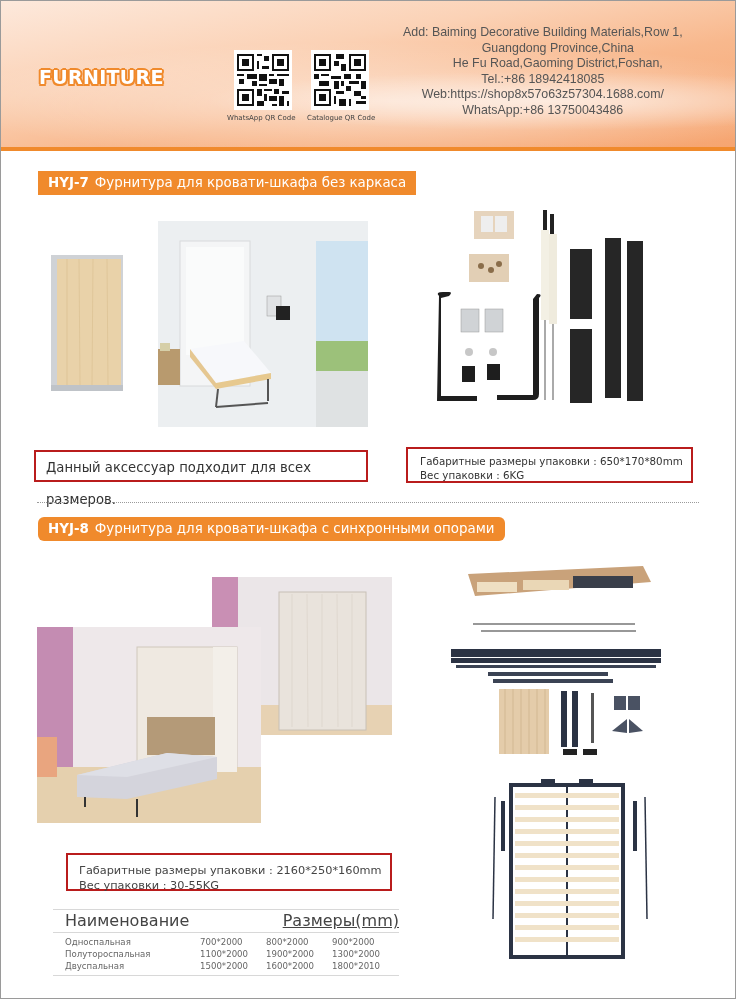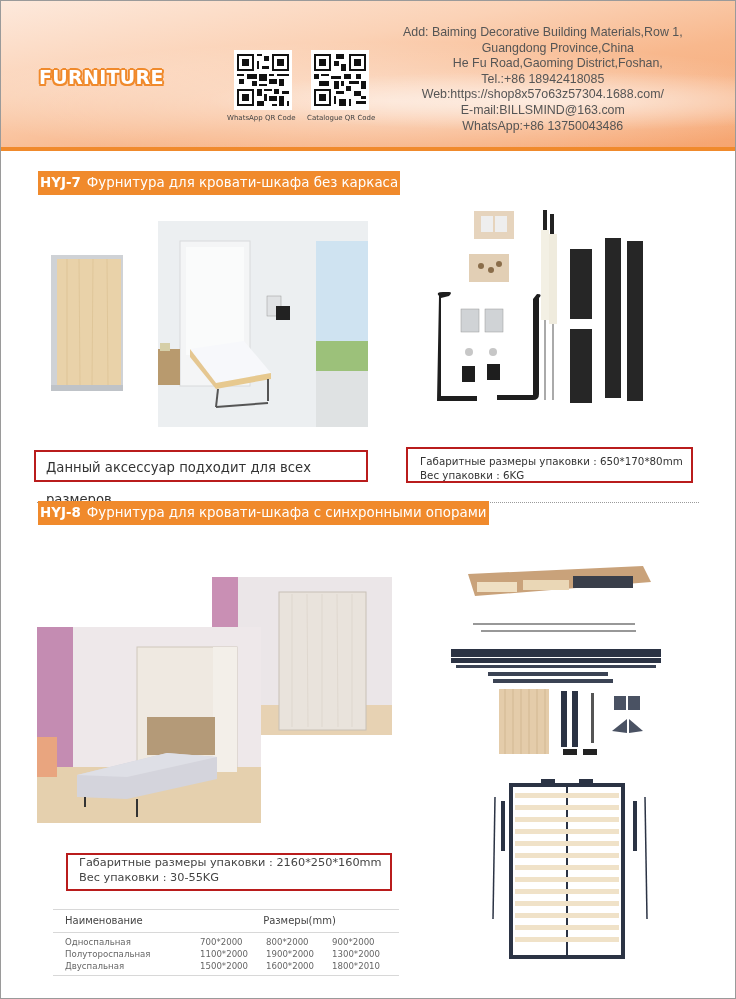--- a/index.html
+++ b/index.html
@@ -13,28 +13,28 @@
     background:radial-gradient(ellipse at center, rgba(255,255,255,0.6) 0%, rgba(255,255,255,0) 70%);}
   .header .bottom-line{position:absolute;left:0;bottom:0;width:100%;height:4px;background:#f08a2c;}
   .brand{position:absolute;left:38px;top:66px;font-family:"DejaVu Sans",sans-serif;font-weight:bold;font-size:19px;line-height:21px;color:#fff;
     text-shadow:-1.5px -1.5px 0 #f08a2c,1.5px -1.5px 0 #f08a2c,-1.5px 1.5px 0 #f08a2c,1.5px 1.5px 0 #f08a2c,0 2px 0 #f08a2c,2px 0 0 #f08a2c,-2px 0 0 #f08a2c,0 -2px 0 #f08a2c;letter-spacing:0.3px;}
   .qr{position:absolute;top:49px;width:58px;height:60px;background:#fff;}
   .qr svg{display:block;margin:3px;}
   .qr-label{position:absolute;top:113px;font-size:7px;color:#444;white-space:nowrap;}
   .contact{position:absolute;left:402px;top:24px;font-family:"Liberation Sans",sans-serif;font-size:12.4px;line-height:15.6px;color:#555;}
   .contact .indent{padding-left:30px;display:block;}
   .contact span{display:block;text-align:center;}
-  .section-bar{position:absolute;left:37px;height:24px;background:#f08a2c;color:#fff;font-size:13.4px;line-height:24px;padding:0 2px;white-space:nowrap;font-family:"DejaVu Sans",sans-serif;}
+  .section-bar{position:absolute;left:37px;height:24px;background:#f08a2c;color:#fff;font-size:13.4px;line-height:24px;padding:0 10px;white-space:nowrap;font-family:"DejaVu Sans",sans-serif;}
   .section-bar b{font-weight:bold;margin-right:6px;}
   .img{position:absolute;overflow:hidden;}
   .box{position:absolute;border:2px solid #b91c1c;background:#fff;font-family:"DejaVu Sans",sans-serif;color:#333;}
   .dotted{position:absolute;left:36px;top:501px;width:662px;border-top:1px dotted #9a9a9a;}
   .table{position:absolute;left:52px;top:908px;width:346px;font-family:"DejaVu Sans",sans-serif;color:#555;}
   .table .hr{border-top:1px solid #d8d8d8;}
-  .table .head{display:flex;height:22px;line-height:22px;font-size:10px;color:#444;}
+  .table .head{display:flex;height:22px;line-height:22px;font-size:16px;color:#444;}
   .table .row{display:flex;font-size:8.6px;line-height:11.8px;color:#666;}
   .table .c0{width:147px;padding-left:12px;box-sizing:border-box;}
   .table .c1,.table .c2,.table .c3{width:66px;}
 </style>
 </head>
 <body>
 
 <div class="page">
 
   <div class="header">
@@ -118,21 +118,20 @@
       </svg>
     </div>
     <div class="qr-label" style="left:306px;">Catalogue QR Code</div>
 
     <div class="contact">
       <span>Add: Baiming Decorative Building Materials,Row 1,</span>
       <span class="indent">Guangdong Province,China</span>
       <span class="indent">He Fu Road,Gaoming District,Foshan,</span>
       <span>Tel.:+86 18942418085</span>
       <span>Web:https://shop8x57o63z57304.1688.com/</span>
-      <span>E-mail:BILLSMIND@163.com</span>
       <span>WhatsApp:+86 13750043486</span>
     </div>
     <div class="bottom-line"></div>
   </div>
 
   <div class="section-bar" style="top:170px;">
     <b>HYJ-7</b><span>Фурнитура для кровати-шкафа без каркаса</span>
   </div>
 
   <div class="img" style="left:48px;top:248px;width:76px;height:144px;">
@@ -204,21 +203,21 @@
     <span>Данный аксессуар подходит для всех размеров.</span>
   </div>
 
   <div class="box" style="left:405px;top:446px;width:287px;height:36px;font-size:10.3px;line-height:14px;padding:5px 0 0 12px;box-sizing:border-box;">
     <div>Габаритные размеры упаковки : 650*170*80mm</div>
     <div>Вес упаковки : 6KG</div>
   </div>
 
   <div class="dotted"></div>
 
-  <div class="section-bar" style="top:500px;">
+  <div class="section-bar" style="top:516px;border-radius:6px;">
     <b>HYJ-8</b><span>Фурнитура для кровати-шкафа с синхронными опорами</span>
   </div>
 
   <div class="img" style="left:211px;top:576px;width:180px;height:158px;">
     <svg width="180" height="158" viewBox="0 0 180 158">
       <rect x="0" y="0" width="180" height="158" fill="#ebe6e8"></rect>
       <rect x="0" y="0" width="26" height="50" fill="#c98fb4"></rect>
       <rect x="0" y="128" width="180" height="30" fill="#e7d2b3"></rect>
       <rect x="67" y="15" width="87" height="138" fill="#e9e3dc" stroke="#c8c0b6"></rect>
       <g stroke="#d8d0c6" stroke-width="0.6">
@@ -307,30 +306,30 @@
           <rect x="28" y="146" width="104" height="5"></rect>
         <rect x="28" y="158" width="104" height="5"></rect>
       </g>
       <line x1="8" y1="18" x2="6" y2="140" stroke="#2b3344" stroke-width="1.5"></line>
       <rect x="14" y="22" width="4" height="50" fill="#2b3344"></rect>
       <line x1="158" y1="18" x2="160" y2="140" stroke="#2b3344" stroke-width="1.5"></line>
       <rect x="146" y="22" width="4" height="50" fill="#2b3344"></rect>
     </svg>
   </div>
 
-  <div class="box" style="left:65px;top:852px;width:326px;height:38px;font-size:11.3px;line-height:15px;padding:0 0 0 11px;box-sizing:border-box;color:#444;">
+  <div class="box" style="left:65px;top:852px;width:326px;height:38px;font-size:11.3px;line-height:15px;padding:8px 0 0 11px;box-sizing:border-box;color:#444;">
     <div>Габаритные размеры упаковки : 2160*250*160mm</div>
     <div>Вес упаковки : 30-55KG</div>
   </div>
 
   <div class="table">
     <div class="hr"></div>
     <div class="head">
       <div class="c0">Наименование</div>
-      <div style="width:199px;text-align:center;">Размеры(mm)</div>
+      <div style="width:199px;text-align:right;text-decoration:underline;">Размеры(mm)</div>
     </div>
     <div class="hr"></div>
     <div style="height:4px;"></div>
     <div class="row">
       <div class="c0">Односпальная</div>
       <div class="c1">700*2000</div>
       <div class="c2">800*2000</div>
       <div class="c3">900*2000</div>
     </div>
     <div class="row">

